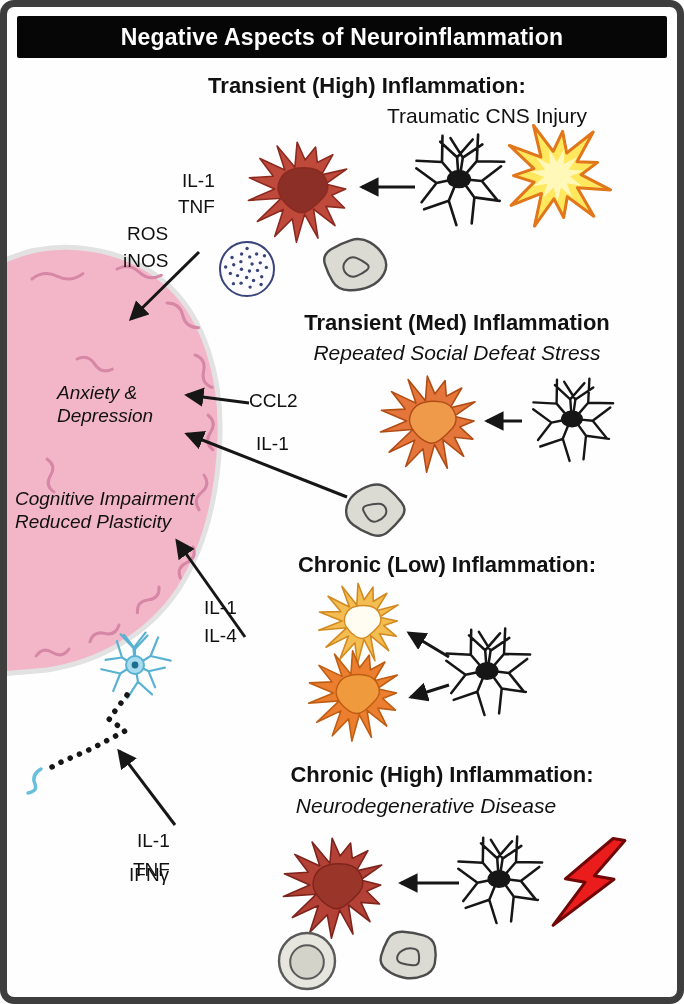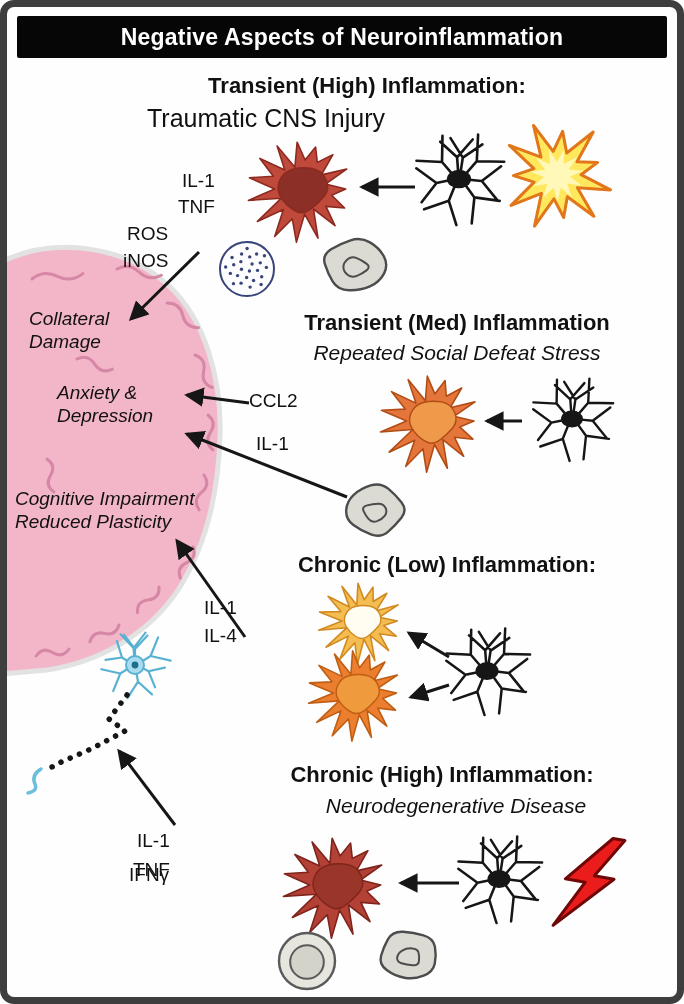--- a/index.html
+++ b/index.html
@@ -9,21 +9,21 @@
     overflow:hidden;font-family:"Liberation Sans",sans-serif;color:#111;
   }
   #figure-canvas{position:absolute;left:0;top:0}
   .title-bar{
     position:absolute;left:10px;top:9px;width:650px;height:42px;
     background:#060606;border-radius:2px;display:flex;align-items:center;justify-content:center;
   }
   .title-bar span{color:#ffffff;font-size:23px;font-weight:700;letter-spacing:.2px}
   .lbl{position:absolute;line-height:1.22}
   .h{font-weight:700;font-size:22px;text-align:center}
-  .s{font-size:25px;text-align:left}
+  .s{font-size:21px;text-align:right}
   .si{font-size:21px;text-align:center;font-style:italic}
   .m{font-size:19px}
   .o{font-size:19px;font-style:italic;white-space:pre-line}
 </style>
 </head>
 <body>
 
 <div class="stage">
 
   <svg id="figure-canvas" width="684" height="1004" viewBox="0 0 684 1004">
@@ -176,35 +176,33 @@
     <span style="color: rgb(255, 255, 255);">Negative Aspects of Neuroinflammation</span>
   </div>
 
   <div class="lbl h" style="left:140px;top:66px;width:440px">Transient (High) Inflammation:</div>
   <div class="lbl s" style="left:140px;top:96px;width:440px">Traumatic CNS Injury</div>
   <div class="lbl m" style="left:175px;top:162px">IL-1</div>
   <div class="lbl m" style="left:171px;top:188px">TNF</div>
   <div class="lbl m" style="left:120px;top:215px">ROS</div>
   <div class="lbl m" style="left:116px;top:242px">iNOS</div>
 
-  <div class="lbl o" style="left:22px;top:300px;width:120px">Collateral
-Damage</div>
   <div class="lbl o" style="left:8px;top:480px;width:225px">Cognitive Impairment
 Reduced Plasticity</div>
   <div class="lbl o" style="left:50px;top:374px;width:130px">Anxiety &amp;
 Depression</div>
 
   <div class="lbl h" style="left:235px;top:303px;width:430px">Transient (Med) Inflammation</div>
   <div class="lbl si" style="left:235px;top:333px;width:430px">Repeated Social Defeat Stress</div>
   <div class="lbl m" style="left:242px;top:382px">CCL2</div>
   <div class="lbl m" style="left:249px;top:425px">IL-1</div>
 
   <div class="lbl h" style="left:235px;top:545px;width:410px">Chronic (Low) Inflammation:</div>
   <div class="lbl m" style="left:197px;top:589px">IL-1</div>
   <div class="lbl m" style="left:197px;top:617px">IL-4</div>
 
   <div class="lbl h" style="left:215px;top:755px;width:440px">Chronic (High) Inflammation:</div>
-  <div class="lbl si" style="left:229px;top:786px;width:440px">Neurodegenerative Disease</div>
+  <div class="lbl si" style="left:199px;top:786px;width:440px">Neurodegenerative Disease</div>
   <div class="lbl m" style="left:130px;top:822px">IL-1</div>
   <div class="lbl m" style="left:126px;top:851px">TNF</div>
   <div class="lbl m" style="left:122px;top:856px">IFNγ</div>
 
 </div>
 
 </body></html>

